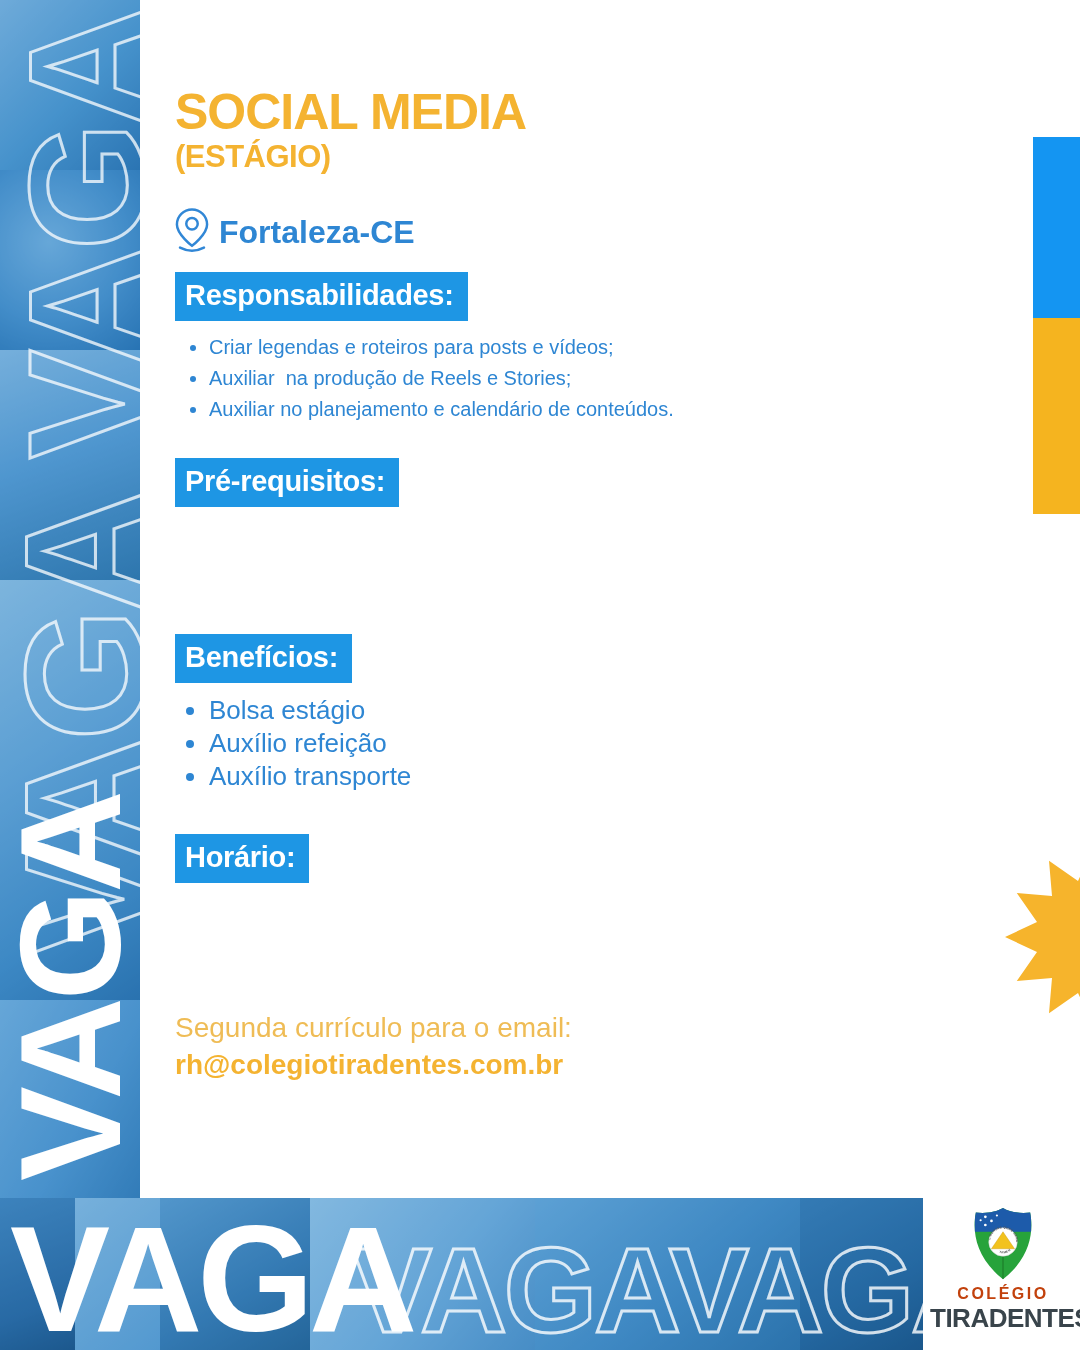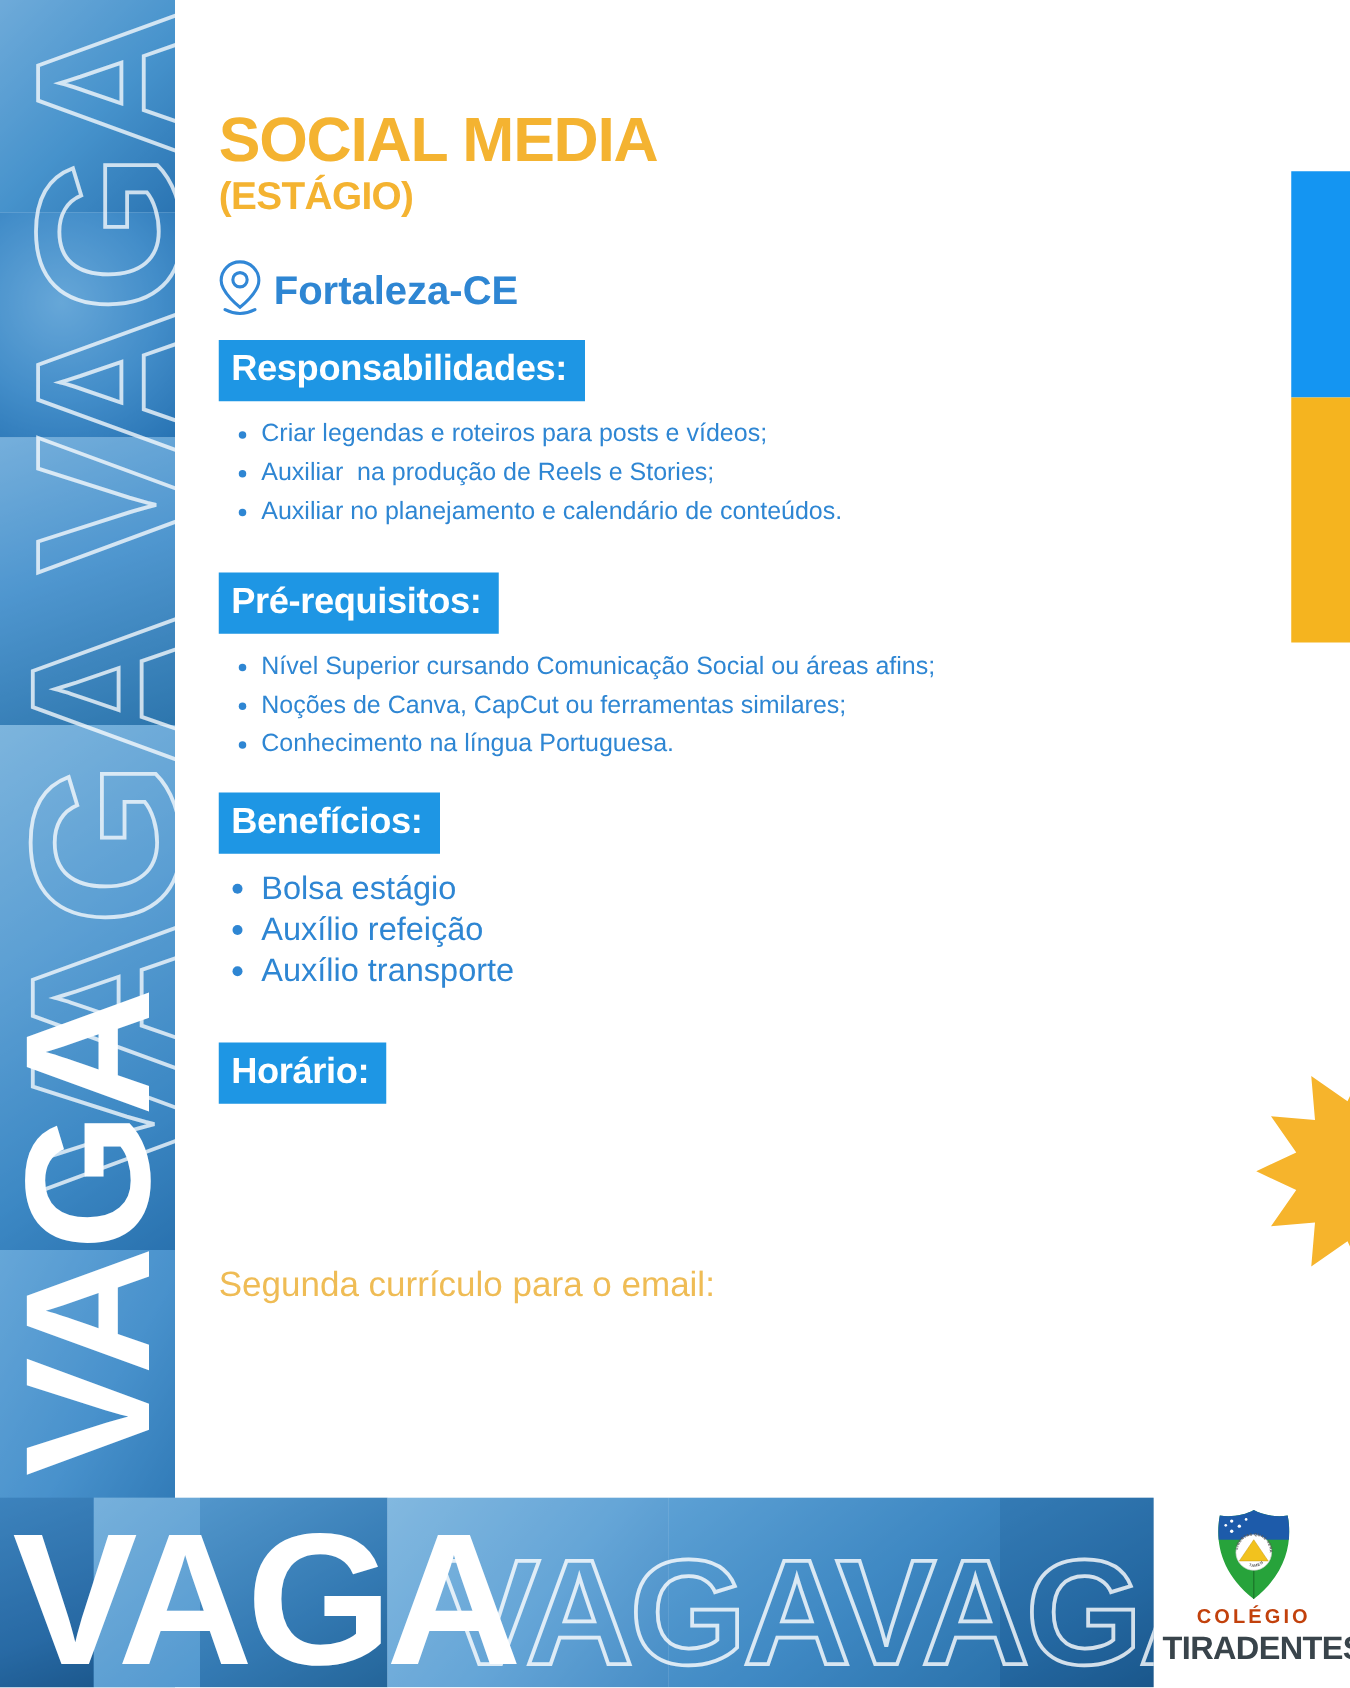--- a/index.html
+++ b/index.html
@@ -177,42 +177,38 @@
       <span class="chip">Responsabilidades:</span>
       <ul>
           <li>Criar legendas e roteiros para posts e vídeos;</li>
           <li>Auxiliar  na produção de Reels e Stories;</li>
           <li>Auxiliar no planejamento e calendário de conteúdos.</li>
         </ul>
     </div>
 
     <div class="section sec-1">
       <span class="chip">Pré-requisitos:</span>
-      <ul>
-          <li>Nível Superior cursando Comunicação Social ou áreas afins;</li>
-          <li>Noções de Canva, CapCut ou ferramentas similares;</li>
-          <li>Conhecimento na língua Portuguesa.</li>
-        </ul>
     </div>
 
     <div class="section sec-2">
       <span class="chip">Benefícios:</span>
       <ul>
           <li>Bolsa estágio</li>
           <li>Auxílio refeição</li>
           <li>Auxílio transporte</li>
         </ul>
     </div>
 
     <div class="section sec-3">
       <span class="chip">Horário:</span>
     </div>
 
     <div class="cta">
       <div class="cta-instruction">Segunda currículo para o email:</div>
+      <div class="cta-email">rh@colegiotiradentes.com.br</div>
     </div>
   </div>
 
   <div class="logo">
     <svg width="68" height="76" viewBox="0 0 100 112">
       <defs>
         <clipPath id="shieldClip">
           <path d="M50,3 C60,9 76,11.5 90,9.5 C95.5,38 90.5,76 50,108 C9.5,76 4.5,38 10,9.5 C24,11.5 40,9 50,3 Z"></path>
         </clipPath>
         <path id="mottoTop" d="M31,52 A19,19 0 0,1 69,52" fill="none"></path>

